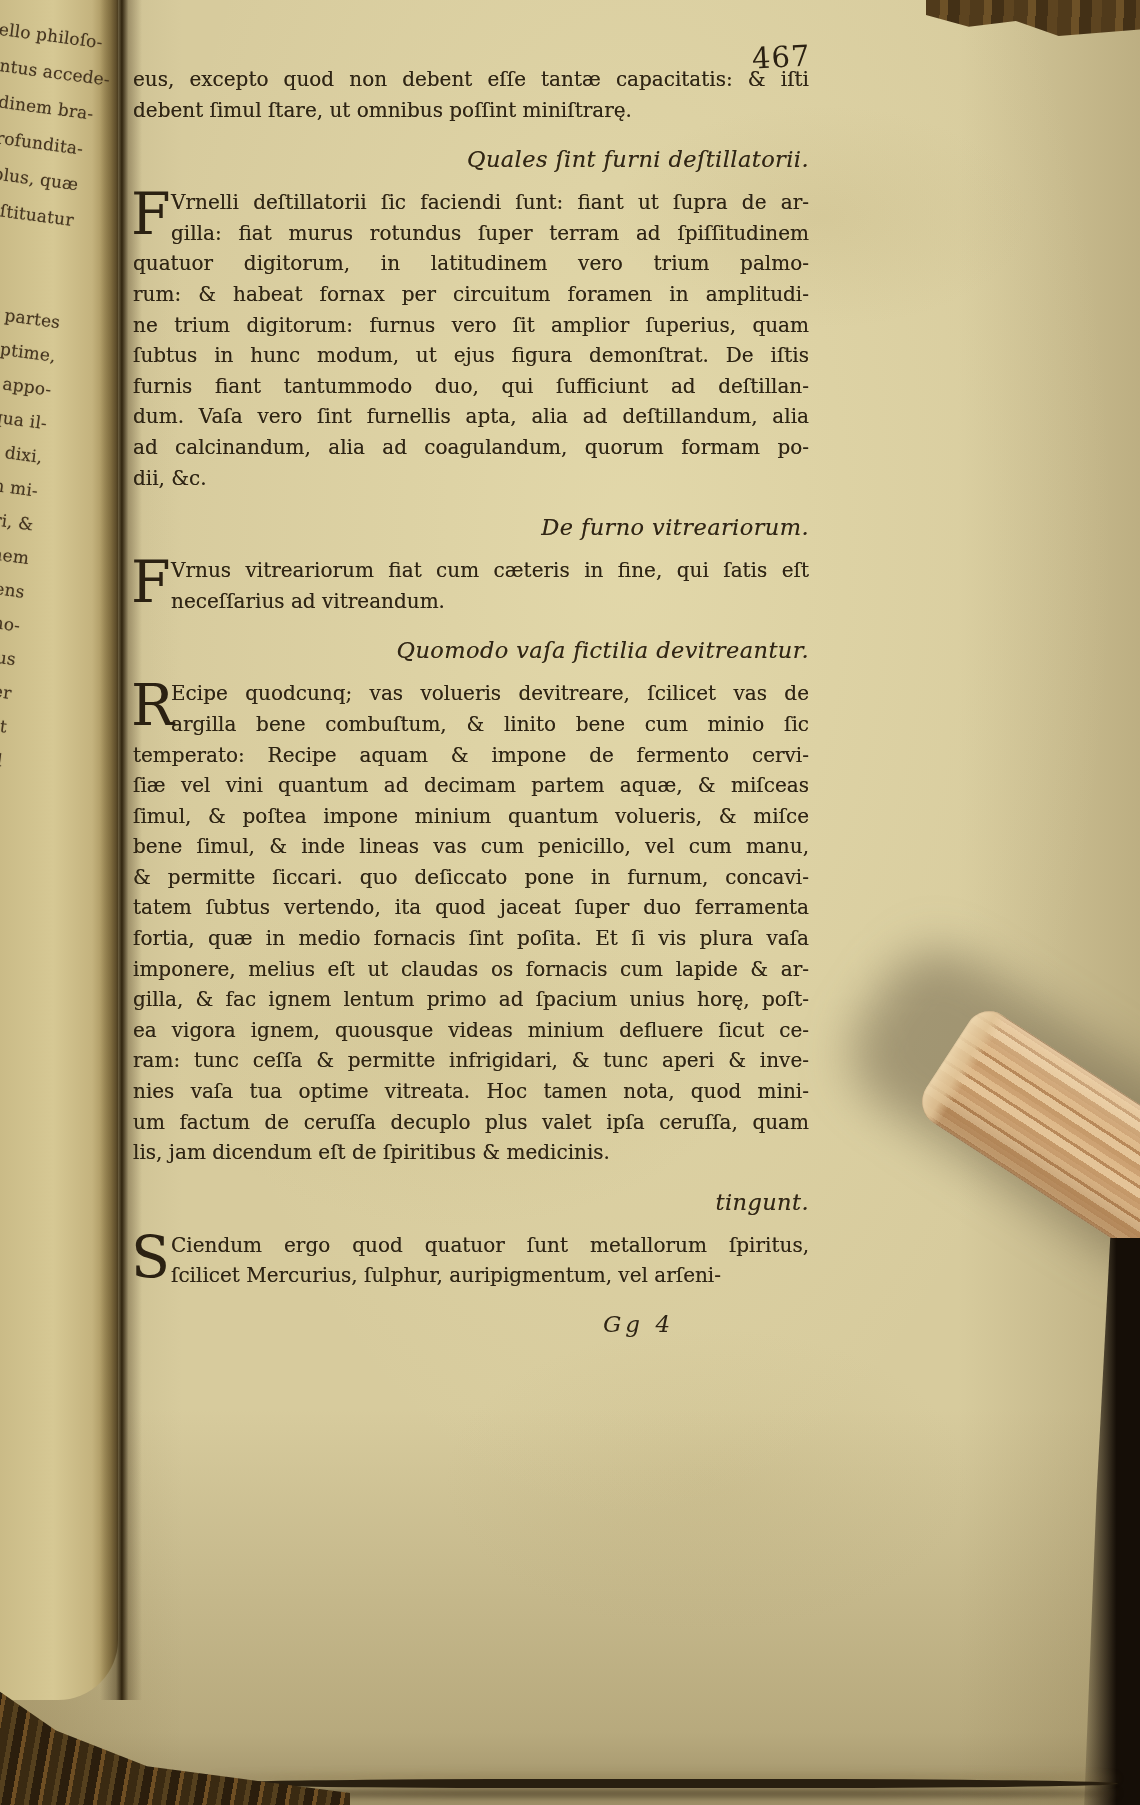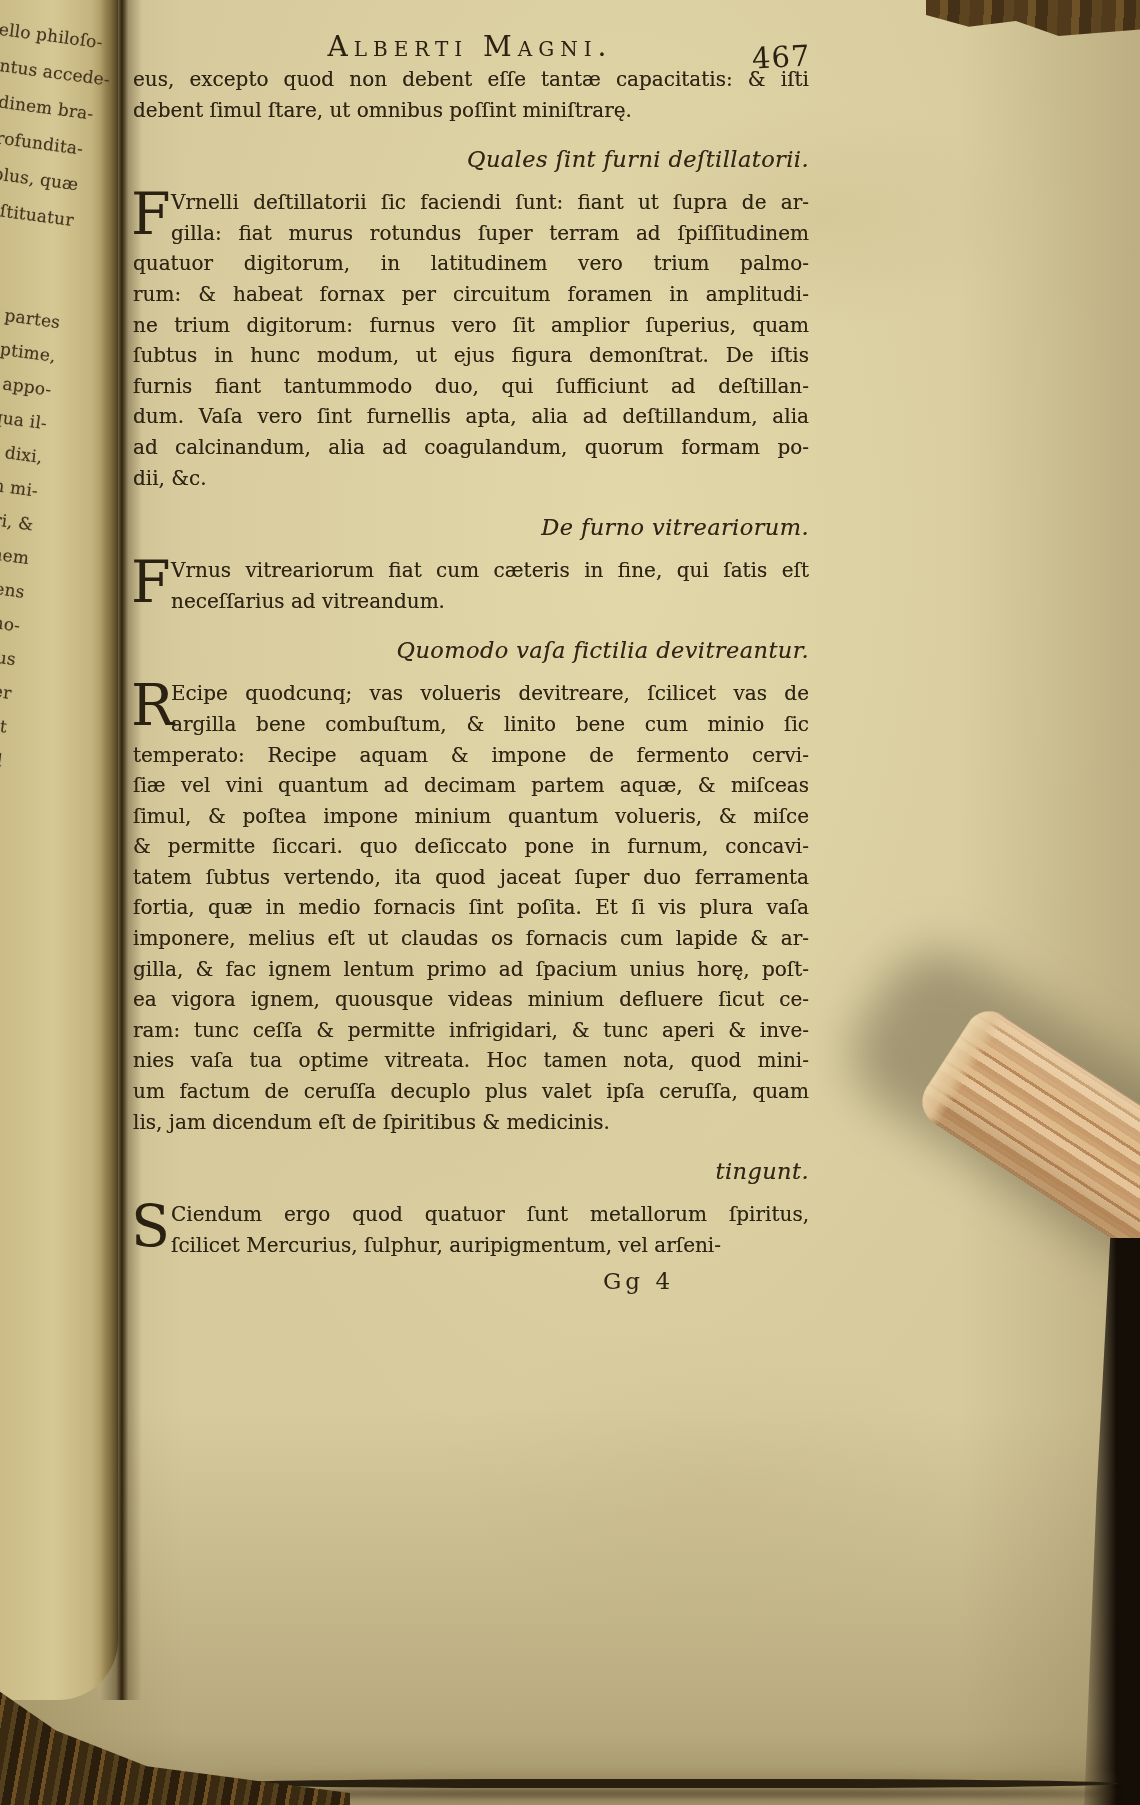--- a/index.html
+++ b/index.html
@@ -61,21 +61,21 @@
   .para{position:relative;}
   .para .initial{
     position:absolute;left:-2px;top:-2px;font-size:57px;line-height:58px;color:#2b2112;
   }
   .para .body-line.indent{padding-left:38px;}
   .heading{
     text-align:right;font-style:italic;font-size:22.5px;line-height:34px;
     margin-top:17px;margin-bottom:11px;color:#3126150;color:#312615;
     letter-spacing:.4px;text-shadow:0 0 .5px rgba(45,35,18,.5);
   }
-  .signature{margin-top:8px;padding-left:470px;font-size:23px;letter-spacing:4px;}
+  .signature{margin-top:20px;padding-left:470px;font-size:23px;letter-spacing:4px;font-style:italic;}
 
   
   .wood-top{
     position:absolute;left:926px;top:0;width:214px;height:36px;
     background:
       repeating-linear-gradient(92deg,#503a1b 0 14px,#6d5127 14px 22px,#433016 22px 34px,#5d4420 34px 44px);
     clip-path:polygon(0 0,100% 0,100% 82%,62% 100%,42% 58%,20% 74%,0 42%);
   }
   .stick-shadow{
     position:absolute;left:922px;top:928px;width:400px;height:170px;
@@ -144,21 +144,20 @@
           <div class="note-line">s quaſi ad</div>
           <div class="note-line">s debet li-</div>
           <div class="note-line">amplitudo</div>
           <div class="note-line">ſuper mu-</div>
         </div>
       </div>
   </div>
 
   <div class="gutter"></div>
 
-  <div class="running-head">Alberti Magni.</div>
   <div class="page-number">467</div>
 
   <div class="text-column">
     <div>
         <div class="para">
           <div class="body-line">eus, excepto quod non debent eſſe tantæ capacitatis: &amp; iſti</div>
           <div class="body-line last">debent ſimul ſtare, ut omnibus poſſint miniſtrarę.</div>
         </div>
         <div class="heading">
           <div>Quales ſint furni deſtillatorii.</div>
@@ -187,20 +186,21 @@
         <div class="heading">
           <div>Quomodo vaſa fictilia devitreantur.</div>
         </div>
         <div class="para">
           <span class="initial">R</span>
           <div class="body-line indent">Ecipe quodcunq; vas volueris devitreare, ſcilicet vas de</div>
           <div class="body-line indent">argilla bene combuſtum, &amp; linito bene cum minio ſic</div>
           <div class="body-line">temperato: Recipe aquam &amp; impone de fermento cervi-</div>
           <div class="body-line">ſiæ vel vini quantum ad decimam partem aquæ, &amp; miſceas</div>
           <div class="body-line">ſimul, &amp; poſtea impone minium quantum volueris, &amp; miſce</div>
+          <div class="body-line">bene ſimul, &amp; inde lineas vas cum penicillo, vel cum manu,</div>
           <div class="body-line">&amp; permitte ſiccari. quo deſiccato pone in furnum, concavi-</div>
           <div class="body-line">tatem ſubtus vertendo, ita quod jaceat ſuper duo ferramenta</div>
           <div class="body-line">fortia, quæ in medio fornacis ſint poſita. Et ſi vis plura vaſa</div>
           <div class="body-line">imponere, melius eſt ut claudas os fornacis cum lapide &amp; ar-</div>
           <div class="body-line">gilla, &amp; fac ignem lentum primo ad ſpacium unius horę, poſt-</div>
           <div class="body-line">ea vigora ignem, quousque videas minium defluere ſicut ce-</div>
           <div class="body-line">ram: tunc ceſſa &amp; permitte infrigidari, &amp; tunc aperi &amp; inve-</div>
           <div class="body-line">nies vaſa tua optime vitreata. Hoc tamen nota, quod mini-</div>
           <div class="body-line">um factum de ceruſſa decuplo plus valet ipſa ceruſſa, quam</div>
           <div class="body-line last">lis, jam dicendum eſt de ſpiritibus &amp; medicinis.</div>

